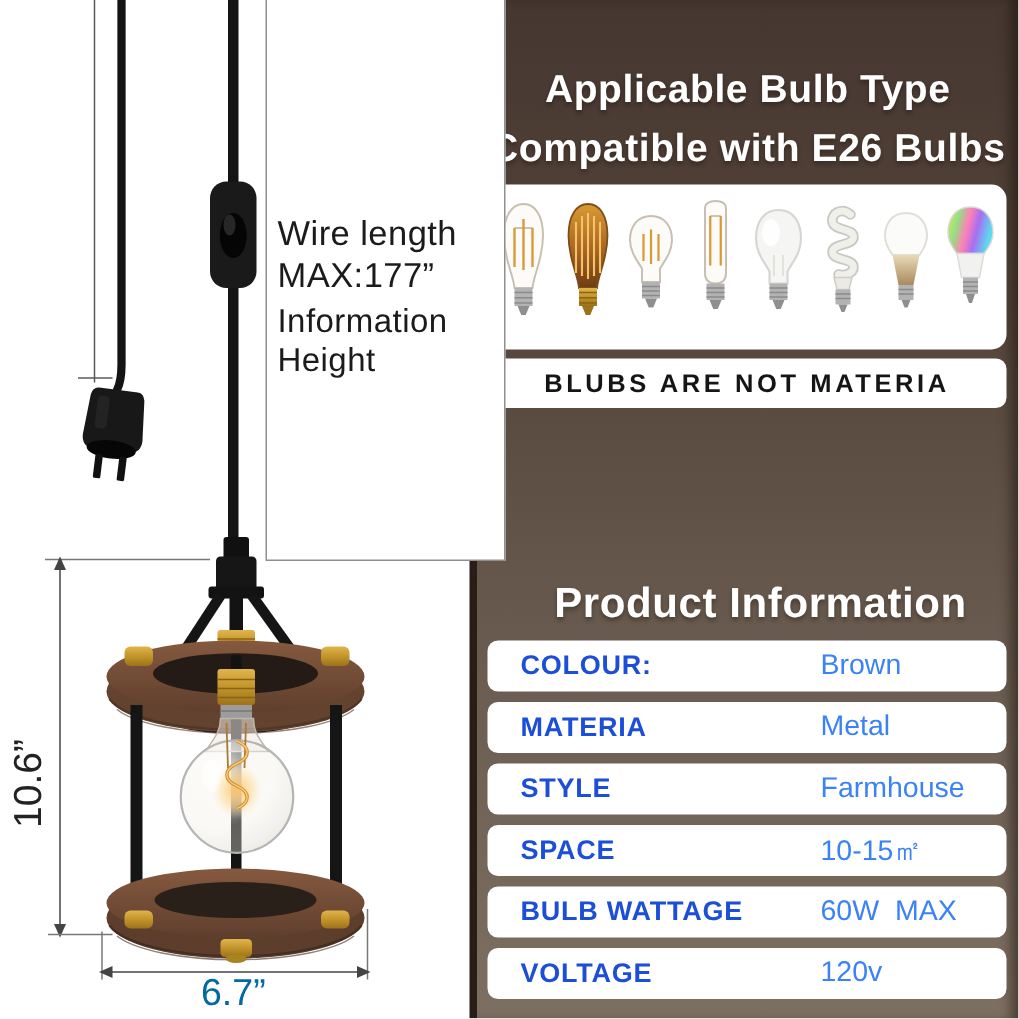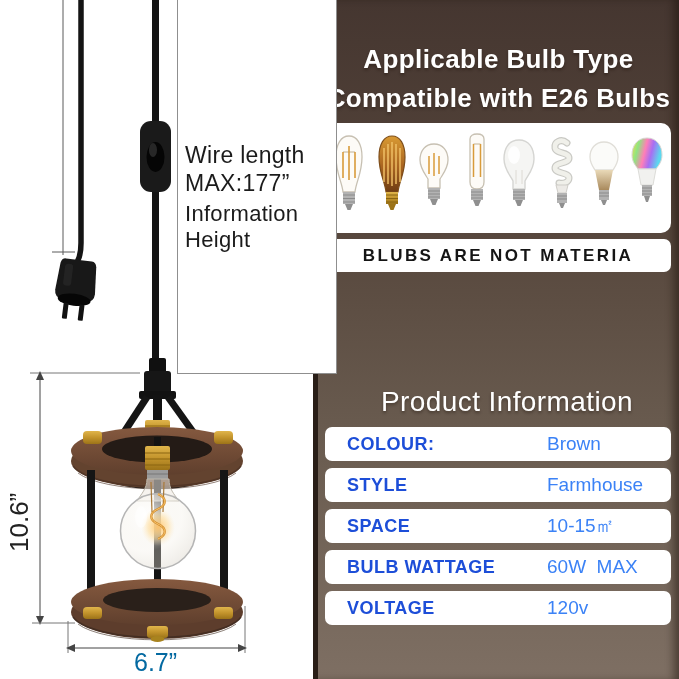--- a/index.html
+++ b/index.html
@@ -51,21 +51,21 @@
   }
   .bulb-item{display:flex;align-items:center;justify-content:center;}
   .note-box{
     position:absolute;top:239px;left:7px;right:8px;height:33px;
     background:#fff;border-radius:7px;
     display:flex;align-items:center;justify-content:center;
     font-weight:bold;font-size:17px;letter-spacing:2.4px;color:#151515;
   }
   .section-title{
     position:absolute;top:386px;left:0;right:0;text-align:center;
-    color:#fff;font-weight:normal;font-size:28px;letter-spacing:.4px;
+    color:#fff;font-weight:bold;font-size:28px;letter-spacing:.4px;
     text-shadow:0 2px 3px rgba(25,14,8,.4);
     padding-left:17px;
   }
   .specs{
     position:absolute;top:427px;left:7px;right:8px;
     display:flex;flex-direction:column;gap:7px;
   }
   .spec-row{height:34px;background:#fff;border-radius:7px;position:relative;}
   .spec-label{
     position:absolute;left:22px;top:50%;transform:translateY(-50%);
@@ -349,20 +349,24 @@
     <div class="note-box">BLUBS ARE NOT MATERIA</div>
 
     <div class="section-title">Product Information</div>
 
     <div class="specs">
       <div class="spec-row">
         <span class="spec-label">COLOUR:</span>
         <span class="spec-value">Brown</span>
       </div>
       <div class="spec-row">
+        <span class="spec-label">MATERIA</span>
+        <span class="spec-value">Metal</span>
+      </div>
+      <div class="spec-row">
         <span class="spec-label">STYLE</span>
         <span class="spec-value">Farmhouse</span>
       </div>
       <div class="spec-row">
         <span class="spec-label">SPACE</span>
         <span class="spec-value">10-15㎡</span>
       </div>
       <div class="spec-row">
         <span class="spec-label">BULB WATTAGE</span>
         <span class="spec-value">60W  MAX</span>

